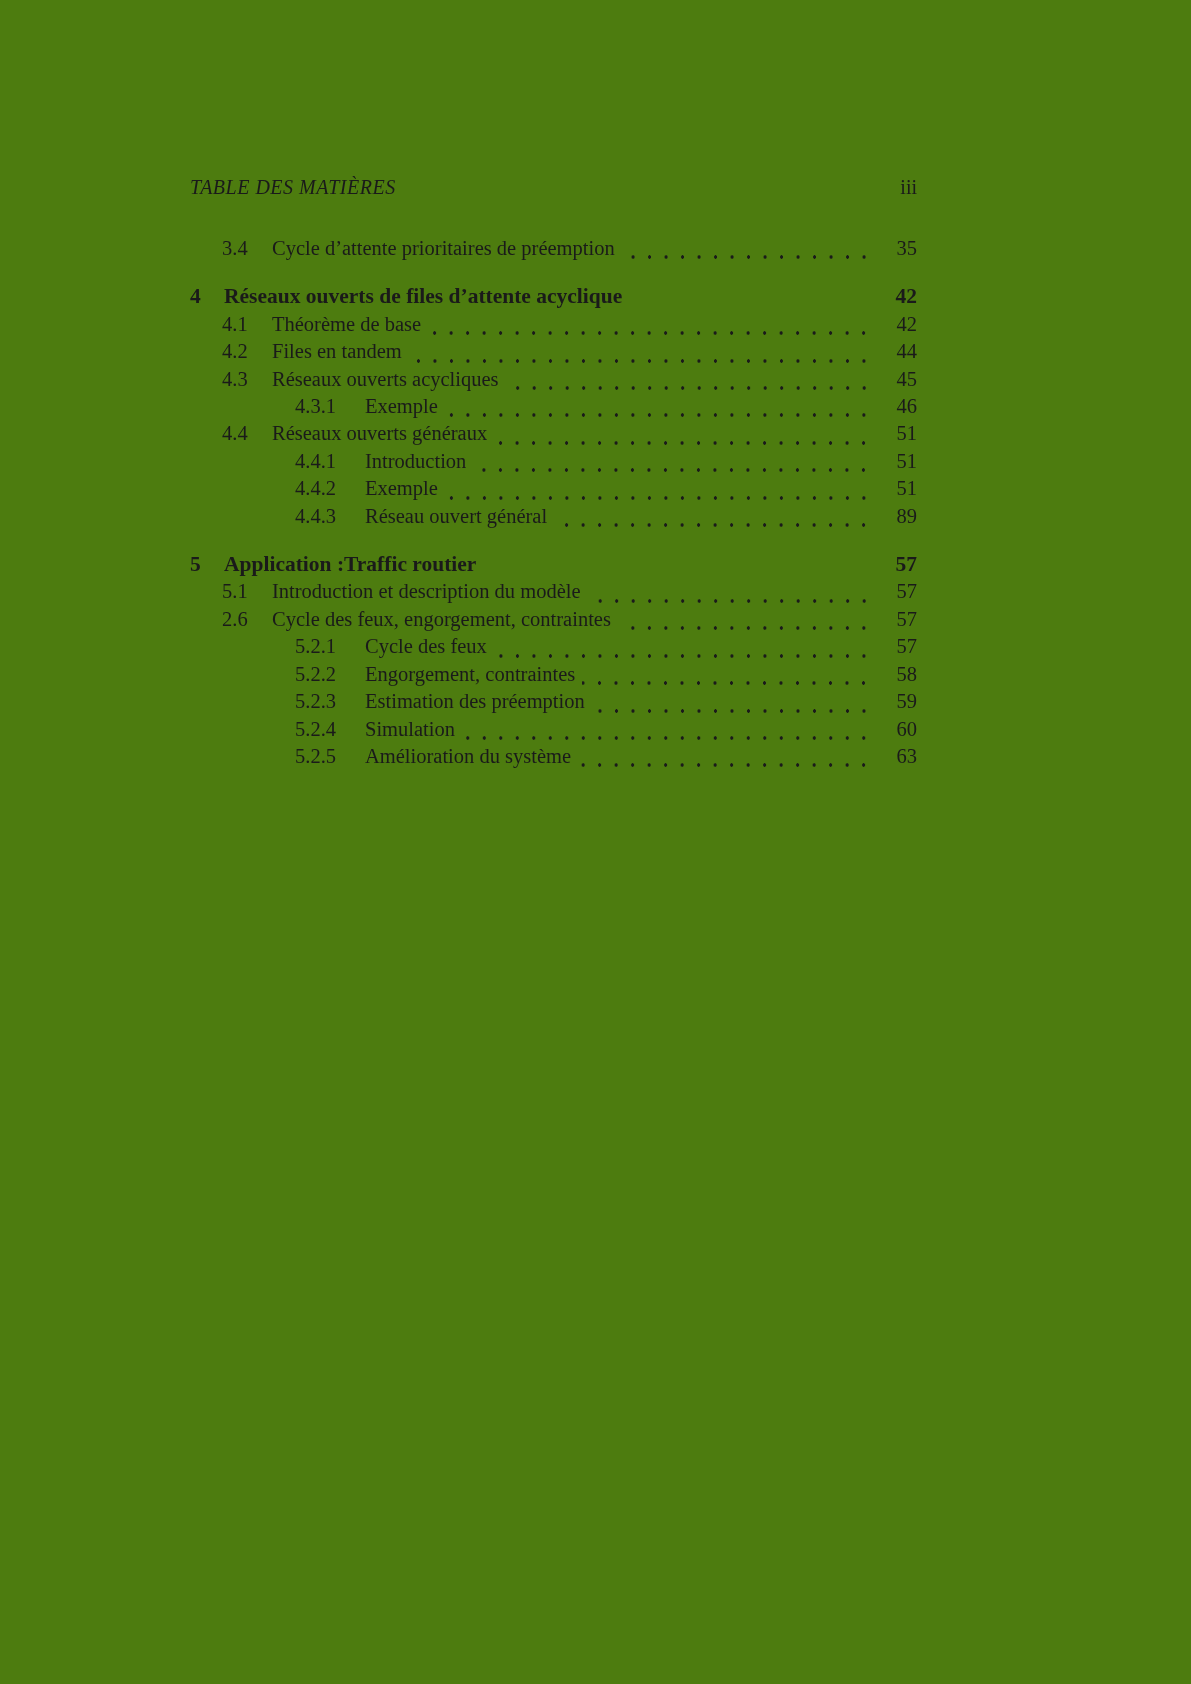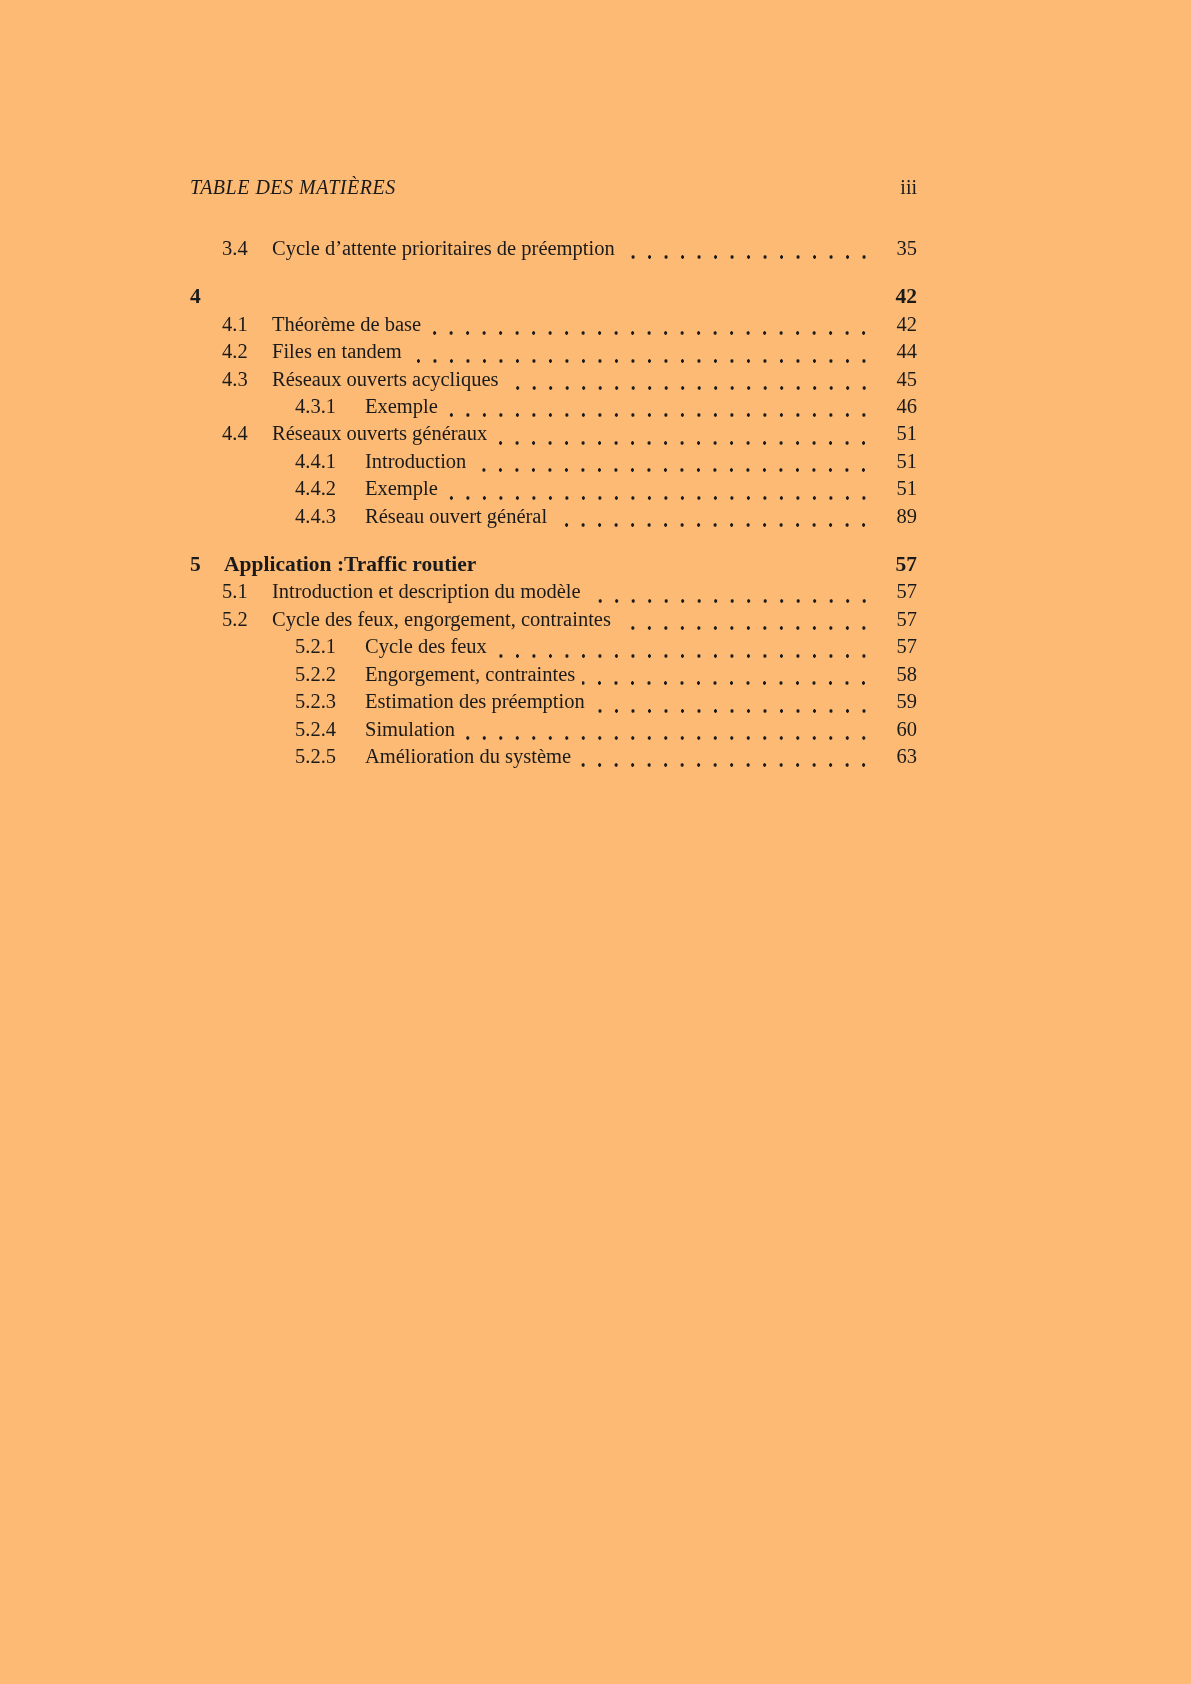--- a/index.html
+++ b/index.html
@@ -5,21 +5,21 @@
   * { margin: 0; padding: 0; box-sizing: border-box; }
   html, body {
     background: #ffffff;
     font-family: "Liberation Serif", "DejaVu Serif", serif;
     color: #1a1a1a;
   }
   .page {
     position: relative;
     width: 1191px;
     height: 1684px;
-    background: #fdba74;
+    background: #4d7c0f;
     overflow: hidden;
   }
   .content {
     position: absolute;
     top: 176px;
     left: 190px;
     width: 727px;
   }
   .running-header {
     display: flex;
@@ -95,20 +95,21 @@
 
     <div class="toc-list">
         <div class="toc-row level-section">
     <span class="num">3.4</span>
     <span class="title">Cycle d’attente prioritaires de préemption</span>
     <span class="leader"></span>
     <span class="pg">35</span>
   </div>
         <div class="toc-row level-chapter no-dots">
     <span class="num">4</span>
+    <span class="title">Réseaux ouverts de files d’attente acyclique</span>
     <span class="leader"></span>
     <span class="pg">42</span>
   </div>
         <div class="toc-row level-section">
     <span class="num">4.1</span>
     <span class="title">Théorème de base</span>
     <span class="leader"></span>
     <span class="pg">42</span>
   </div>
         <div class="toc-row level-section">
@@ -159,21 +160,21 @@
     <span class="leader"></span>
     <span class="pg">57</span>
   </div>
         <div class="toc-row level-section">
     <span class="num">5.1</span>
     <span class="title">Introduction et description du modèle</span>
     <span class="leader"></span>
     <span class="pg">57</span>
   </div>
         <div class="toc-row level-section">
-    <span class="num">5.2</span>
+    <span class="num">2.6</span>
     <span class="title">Cycle des feux, engorgement, contraintes</span>
     <span class="leader"></span>
     <span class="pg">57</span>
   </div>
         <div class="toc-row level-subsection">
     <span class="num">5.2.1</span>
     <span class="title">Cycle des feux</span>
     <span class="leader"></span>
     <span class="pg">57</span>
   </div>

